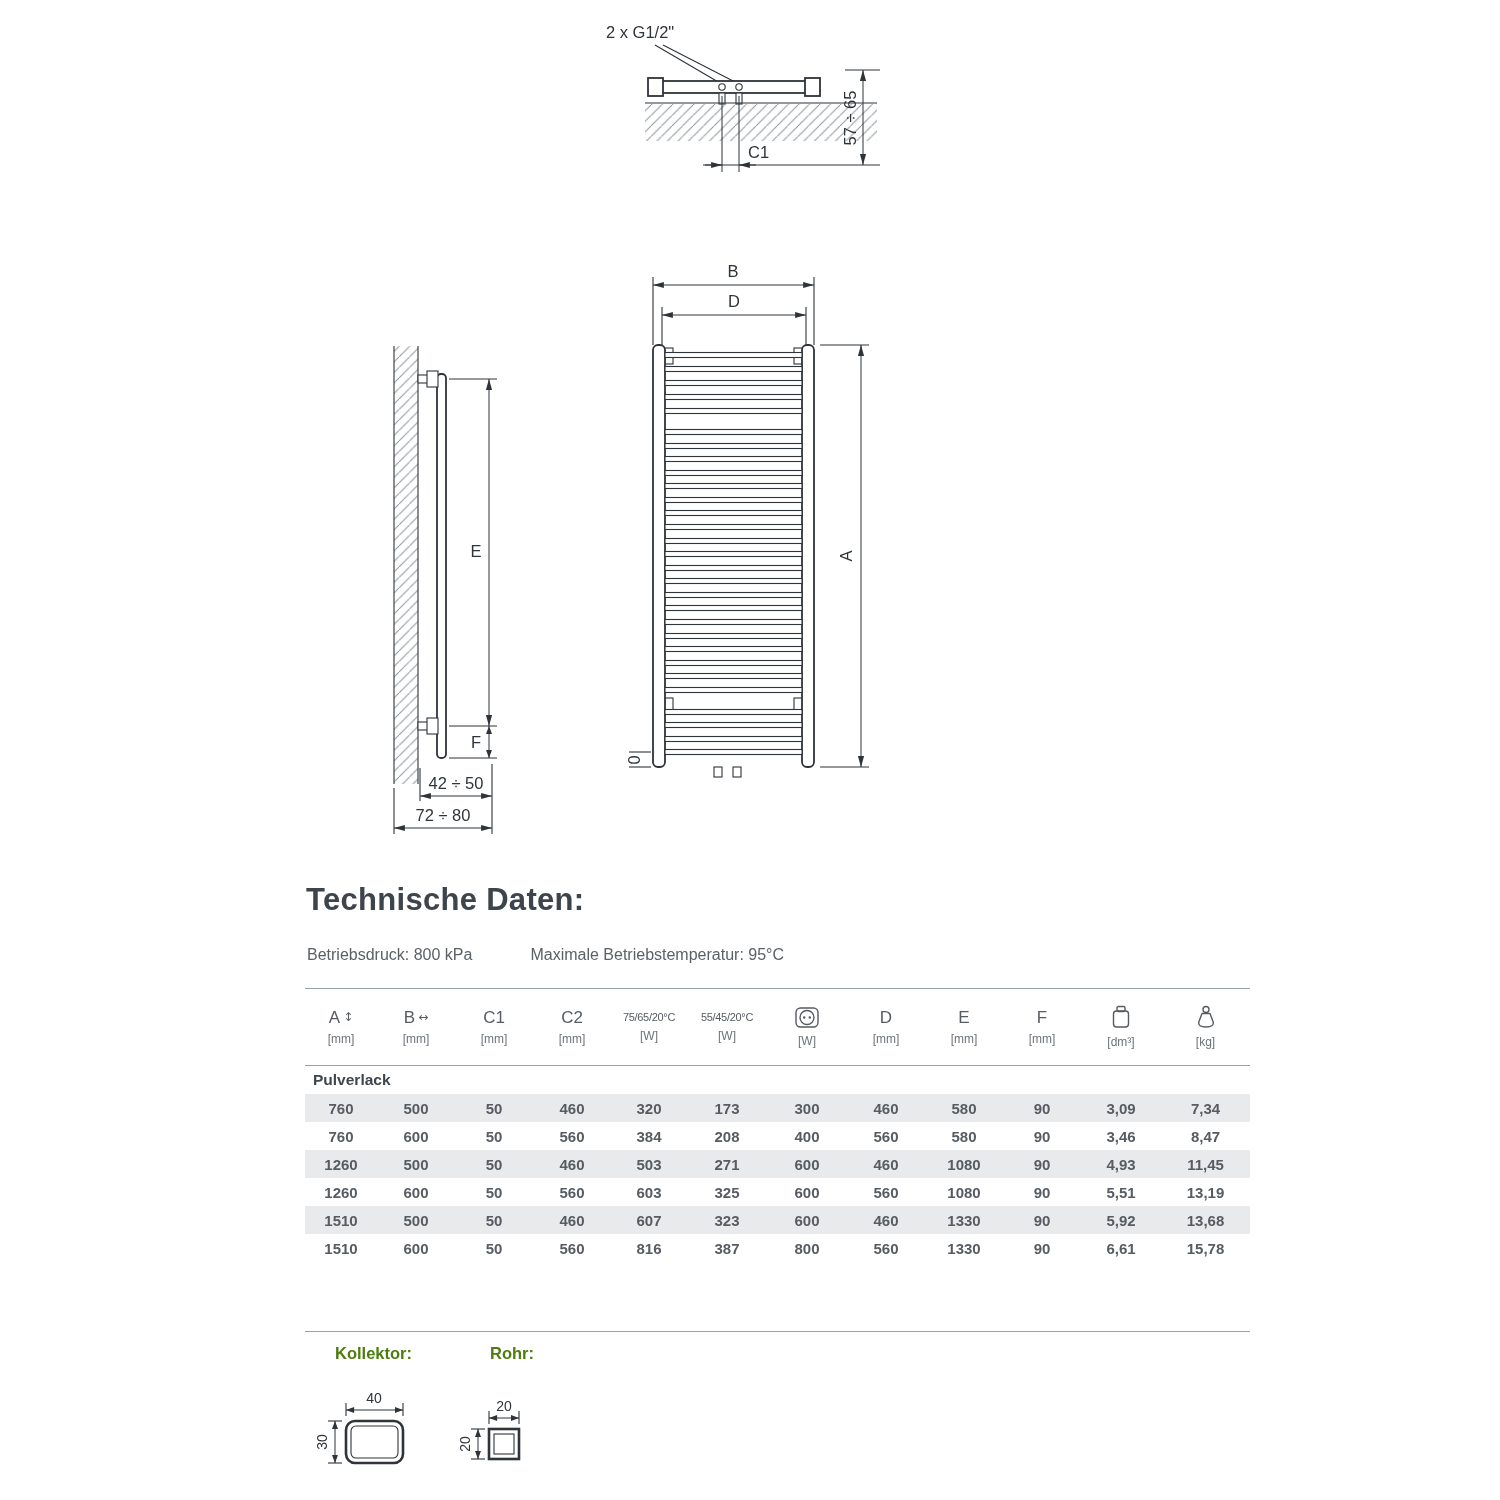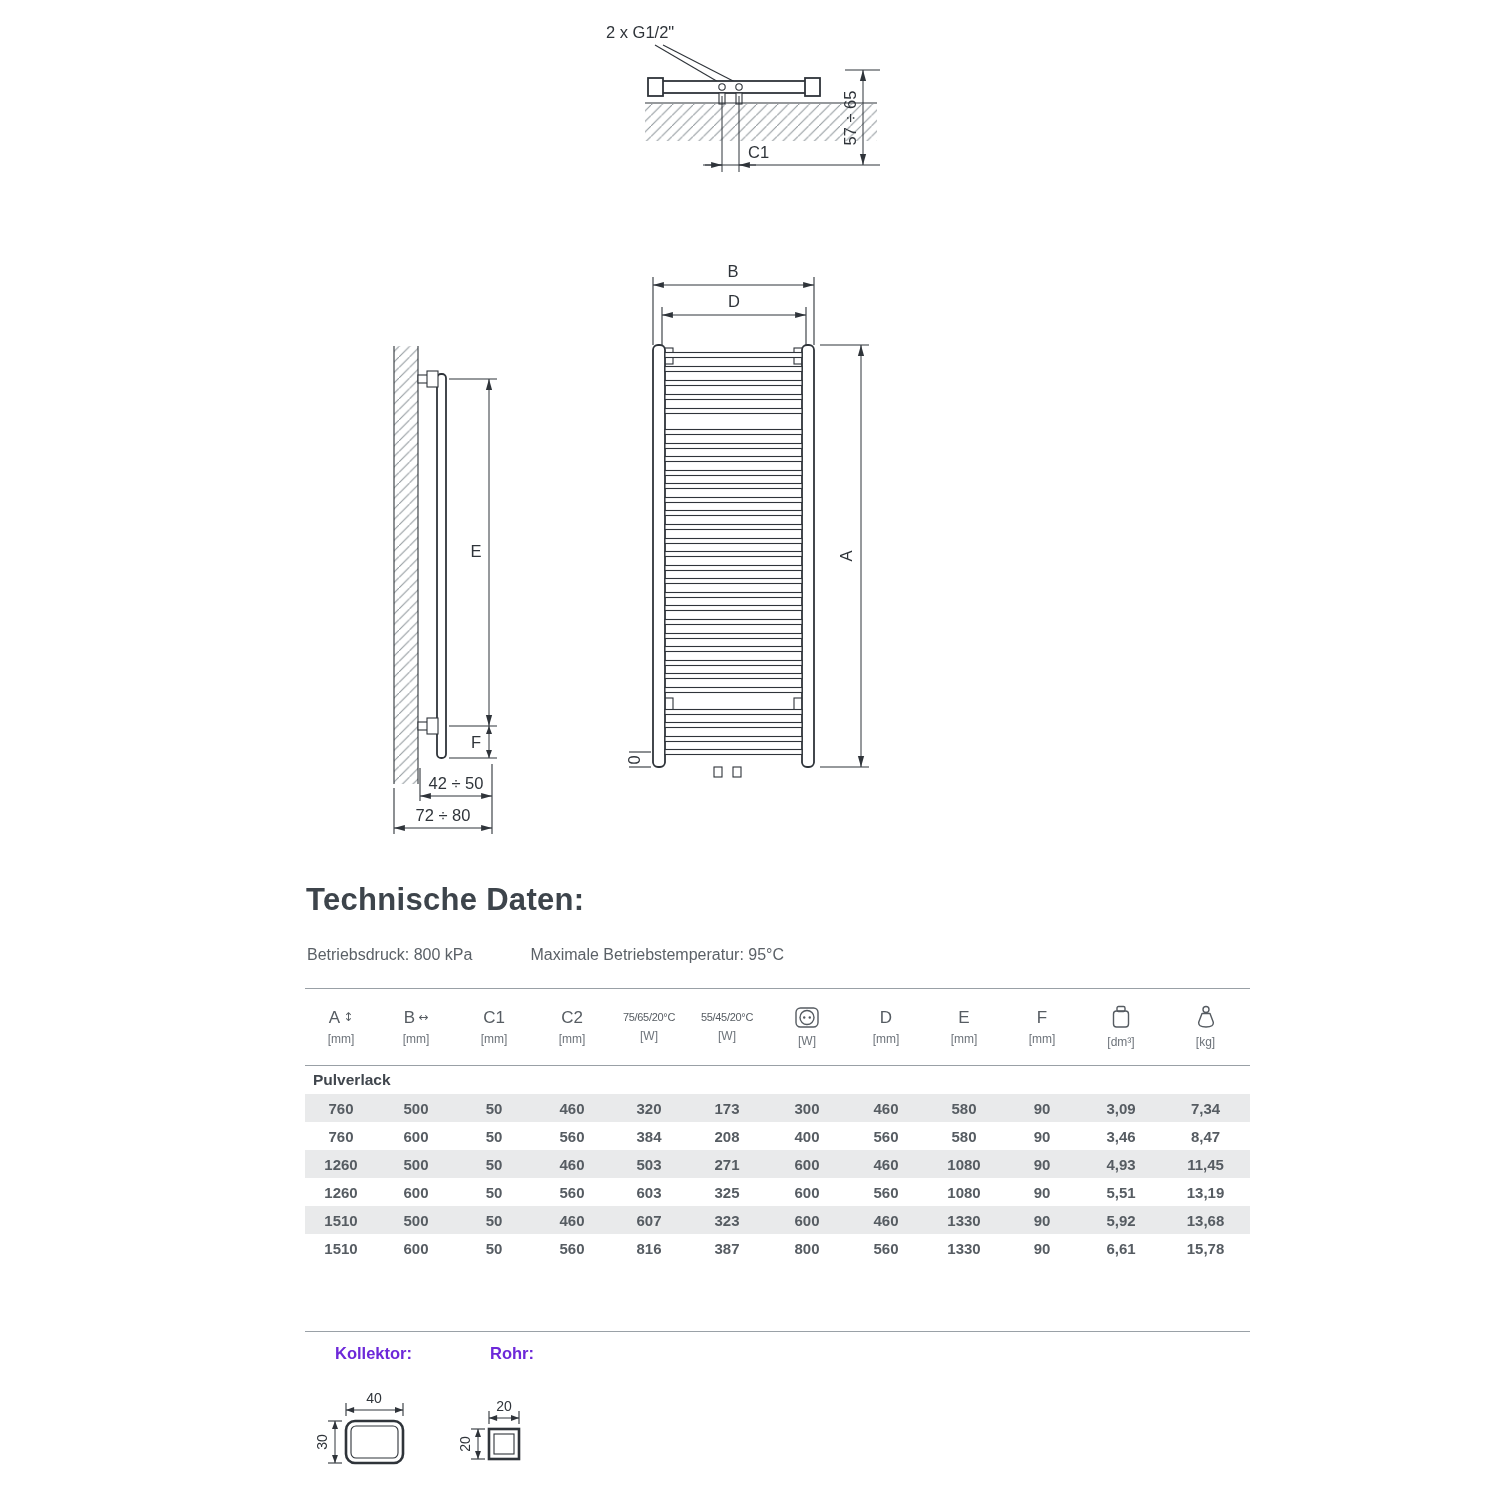--- a/index.html
+++ b/index.html
@@ -24,21 +24,21 @@
   .hunit{font-size:12px;color:#6d737a;}
   .section-row{height:28px;line-height:28px;font-size:15.5px;font-weight:700;color:#40464d;padding-left:8px;}
   .row{display:flex;height:28px;align-items:center;font-weight:bold;}
   .row.alt{background:#e9eaeb;}
   .cell{font-size:15px;color:#565c62;text-align:center;}
   .c0{width:72px}.c1{width:78px}.c2{width:78px}.c3{width:78px}.c4{width:76px}.c5{width:80px}
   .c6{width:80px}.c7{width:78px}.c8{width:78px}.c9{width:78px}.c10{width:80px}.c11{width:89px}
   .legend{margin-top:8px;padding-left:28px;}
   .legend-line{font-size:14.5px;color:#565c62;line-height:27px;white-space:pre;}
   .divider{position:absolute;left:305px;top:1331px;width:945px;height:1px;background:#9aa1a7;}
-  .section-title{position:absolute;font-size:16.5px;font-weight:700;color:#6d28d9;}
+  .section-title{position:absolute;font-size:16.5px;font-weight:700;color:#4d7c0f;}
   .pos-kollektor{left:335px;top:1344px;}
   .pos-rohr{left:490px;top:1344px;}
 </style>
 </head>
 <body>
 
 <svg width="1500" height="880" viewBox="0 0 1500 880" style="left:0;top:0;">
   <defs>
     <marker id="arr" viewBox="0 0 12 8" markerWidth="12" markerHeight="8" refX="11.3" refY="4" orient="auto-start-reverse" markerUnits="userSpaceOnUse">
       <path d="M0.4,0.9 L11.3,4 L0.4,7.1 Z" fill="#2f343a"></path>

